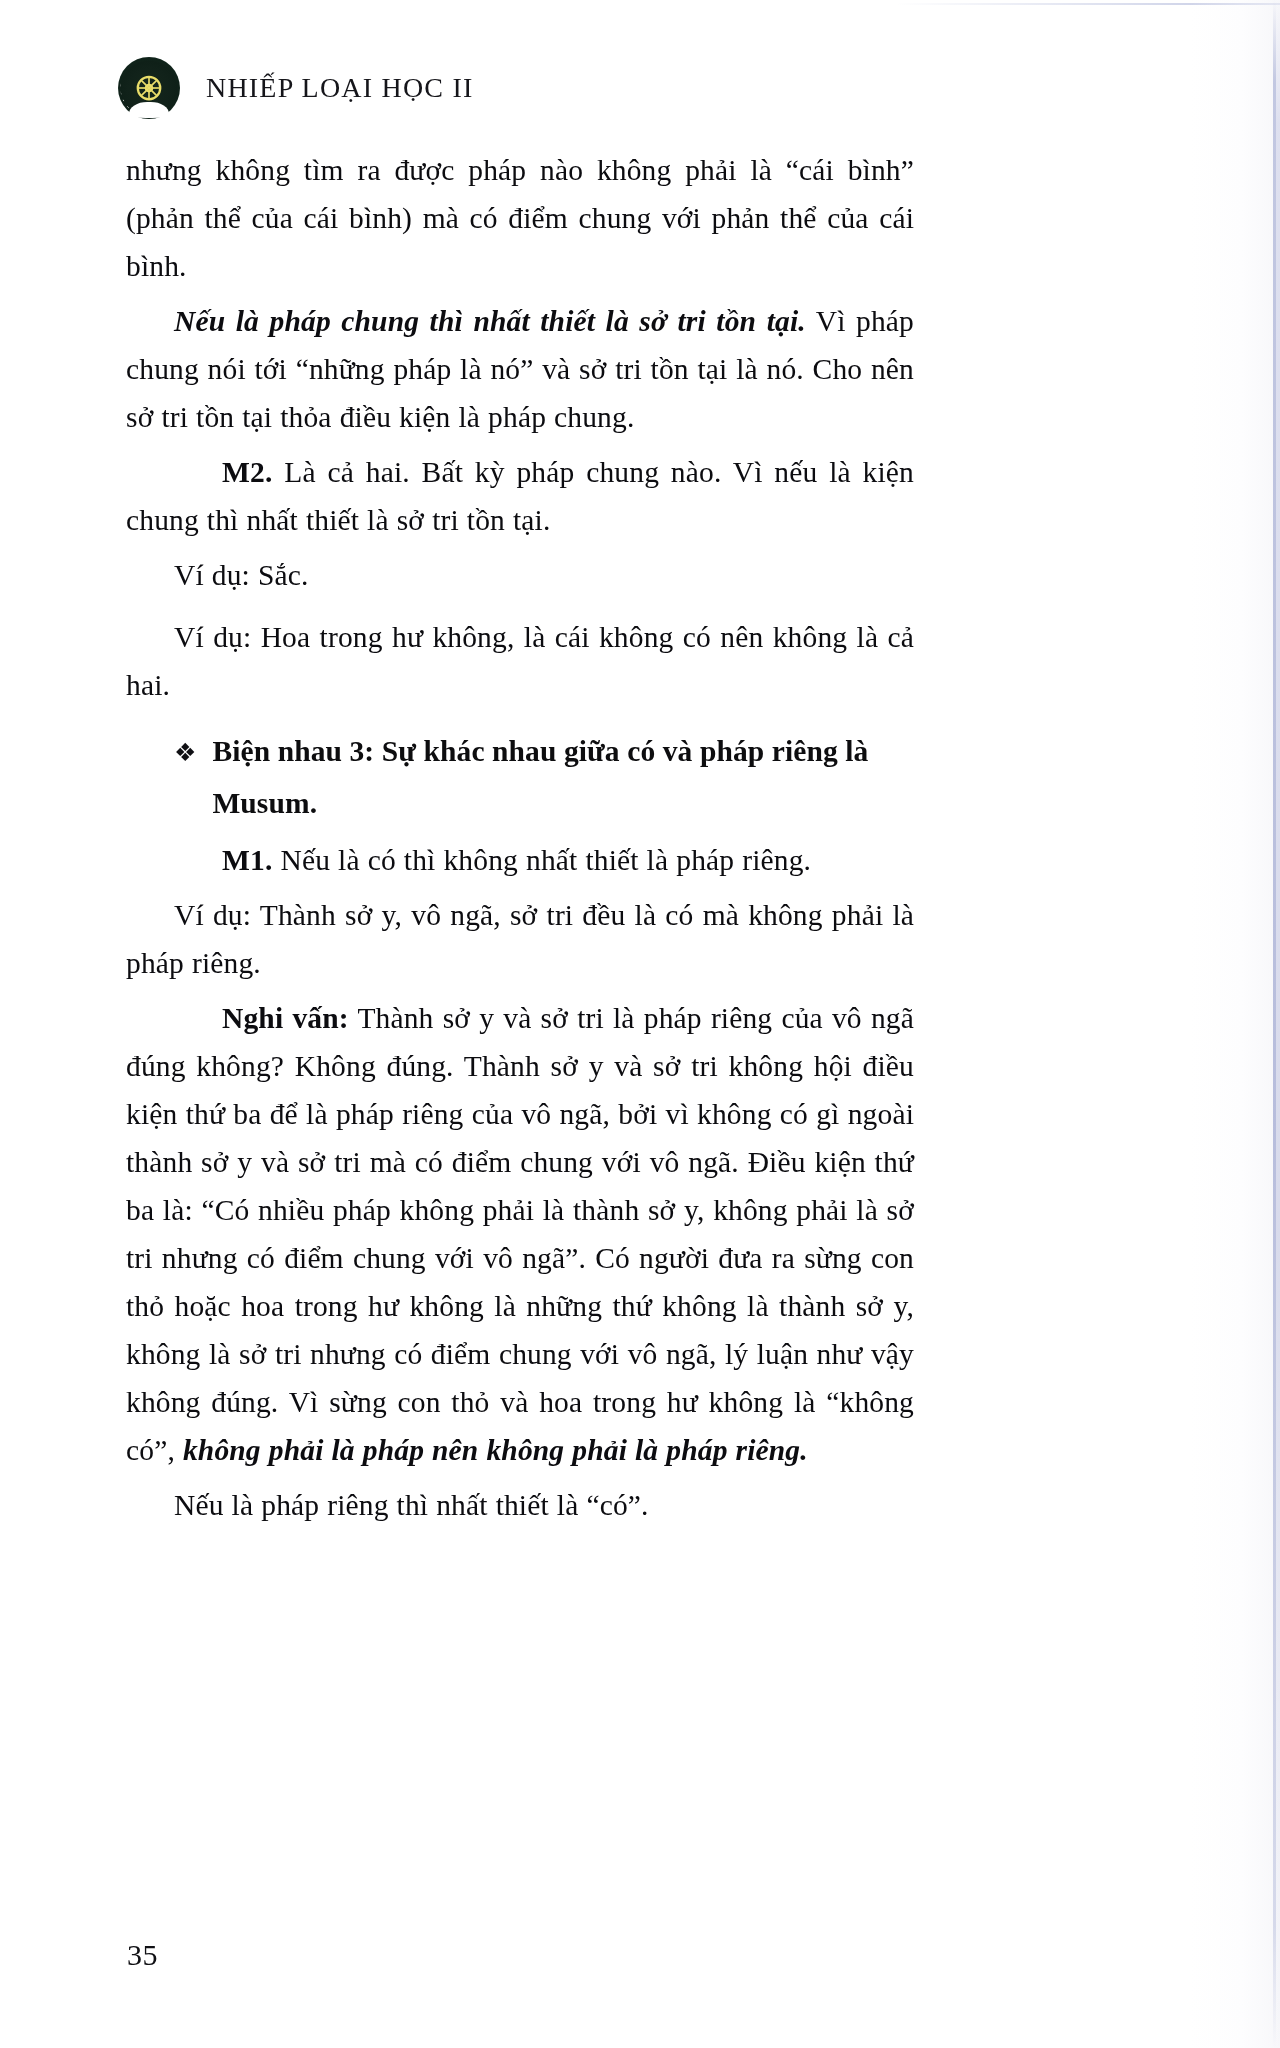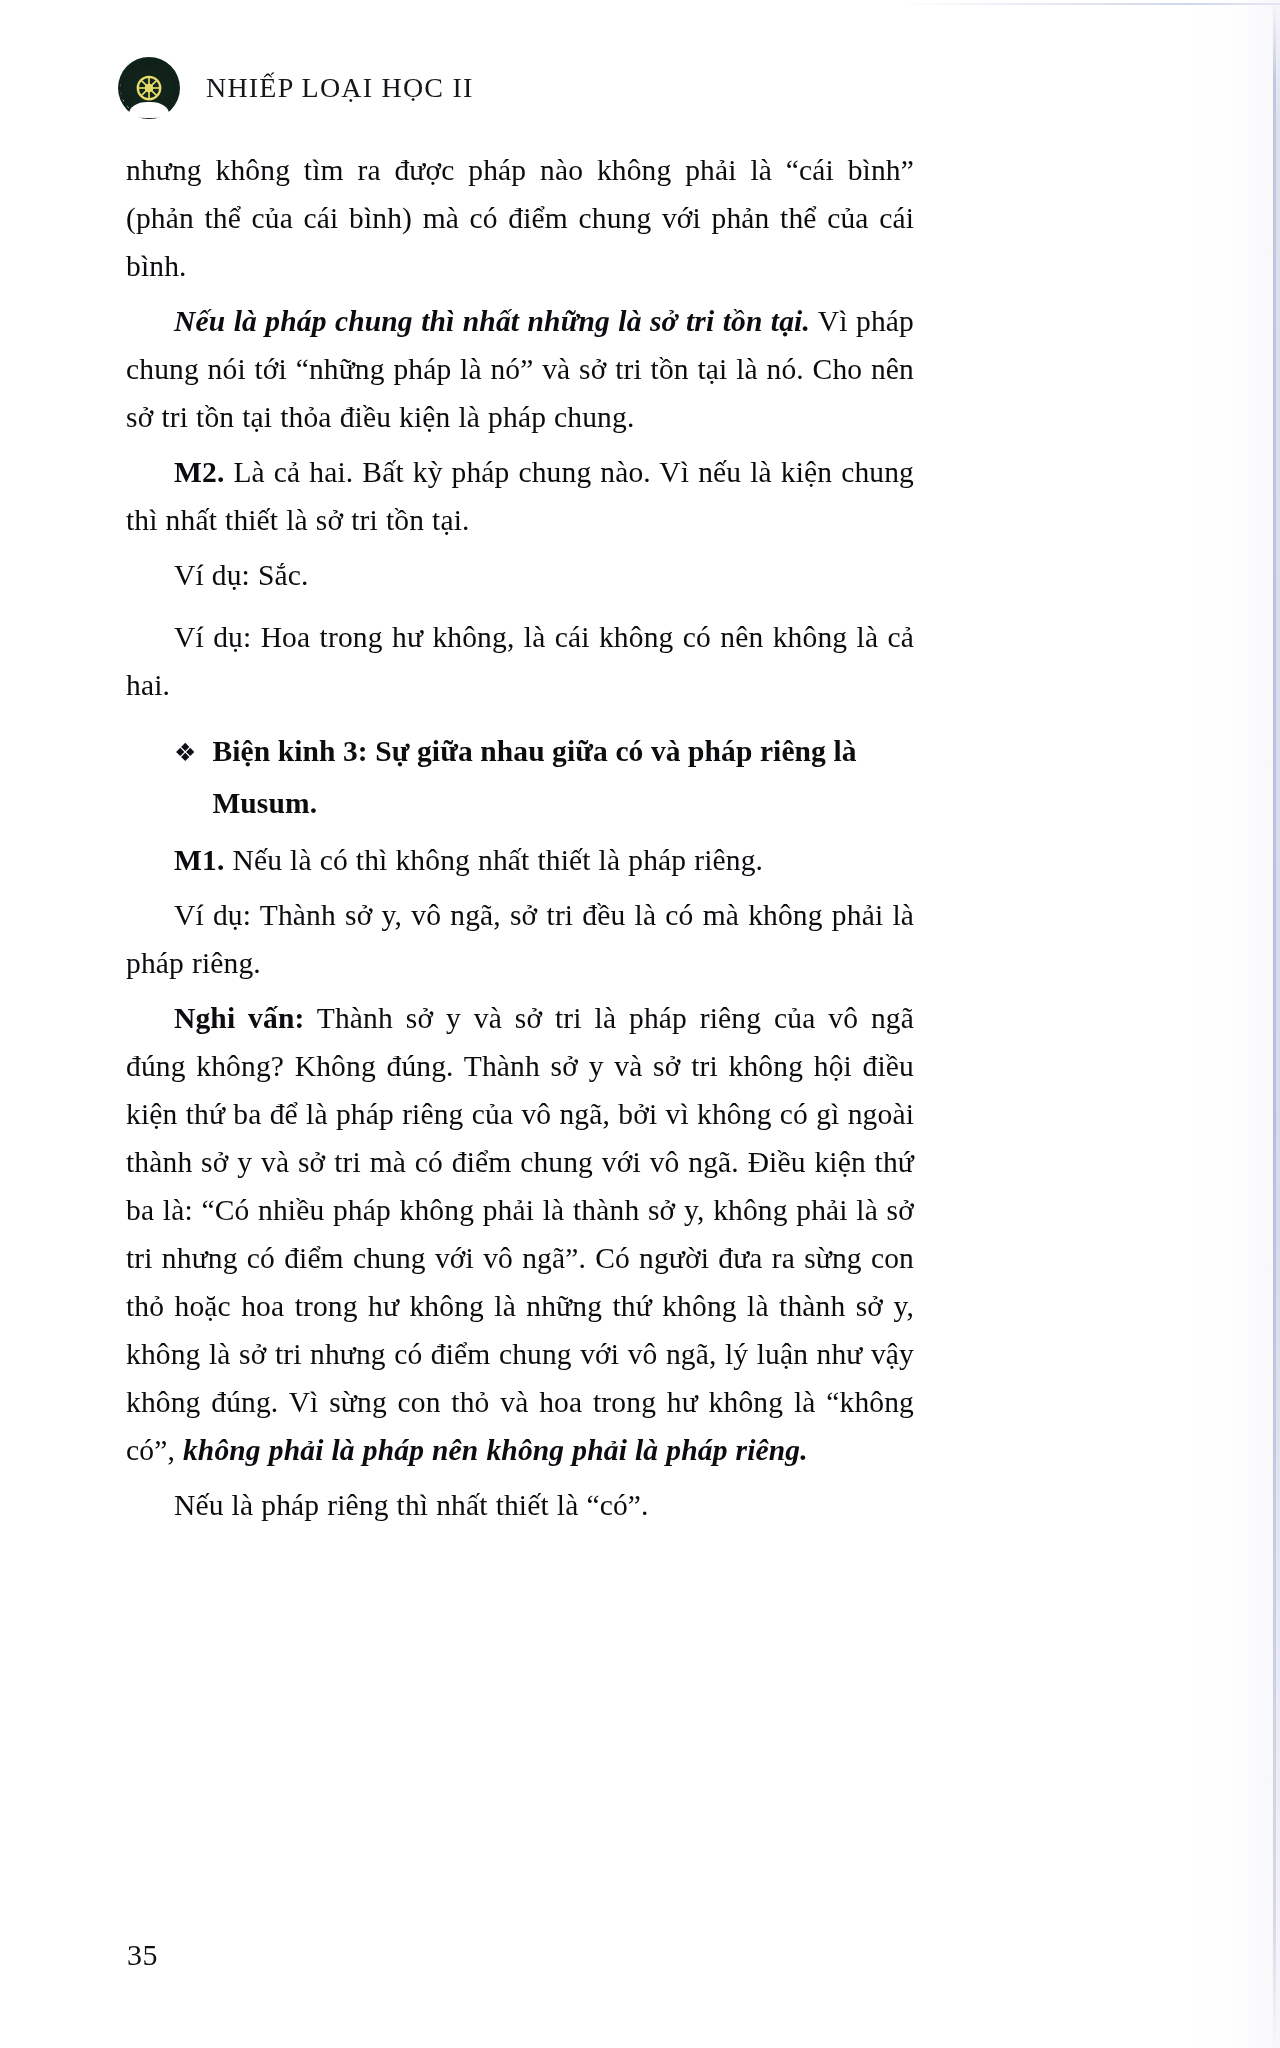--- a/index.html
+++ b/index.html
@@ -169,21 +169,21 @@
     text-justify: inter-word;
     letter-spacing: 0.15px;
     word-spacing: 0.5px;
     color: #0c0c10;
   }
   p.indent { text-indent: 48px; }
   p.noindent { text-indent: 0; }
   .gap-sm { height: 7px; }
   .gap-lg { height: 16px; }
 
-  b.bold { font-weight: bold; }
+  b.bold { font-weight: bold; margin-left: 48px; }
   .bi { font-weight: bold; font-style: italic; }
 
   
   .bullet-row {
     display: flex;
     align-items: baseline;
     gap: 16px;
     padding-left: 48px;
     font-size: 29.5px;
     line-height: 52px;
@@ -241,21 +241,21 @@
 
   <div class="body-col">
 
     <p class="para noindent">
       <span>nhưng không tìm ra được pháp nào không phải là “cái bình” (phản thể của cái bình) mà có điểm chung với phản thể của cái bình.</span>
     </p>
 
     <div class="gap-sm"></div>
 
     <p class="para indent">
-      <b class="bi">Nếu là pháp chung thì nhất những là sở tri tồn tại.</b><span> Vì pháp chung nói tới “những pháp là nó” và sở tri tồn tại là nó. Cho nên sở tri tồn tại thỏa điều kiện là pháp chung.</span>
+      <b class="bi">Nếu là pháp chung thì nhất thiết là sở tri tồn tại.</b><span> Vì pháp chung nói tới “những pháp là nó” và sở tri tồn tại là nó. Cho nên sở tri tồn tại thỏa điều kiện là pháp chung.</span>
     </p>
 
     <div class="gap-sm"></div>
 
     <p class="para indent">
       <b class="bold">M2.</b><span> Là cả hai. Bất kỳ pháp chung nào. Vì nếu là kiện chung thì nhất thiết là sở tri tồn tại.</span>
     </p>
 
     <div class="gap-sm"></div>
 
@@ -269,21 +269,21 @@
     <div class="gap-sm"></div>
 
     <p class="para indent">
       <span>Ví dụ: Hoa trong hư không, là cái không có nên không là cả hai.</span>
     </p>
 
     <div class="gap-lg"></div>
 
     <div class="bullet-row">
       <span class="bullet-mark">❖</span>
-      <span class="bullet-text">Biện kinh 3: Sự giữa nhau giữa có và pháp riêng là Musum.</span>
+      <span class="bullet-text">Biện nhau 3: Sự khác nhau giữa có và pháp riêng là Musum.</span>
     </div>
 
     <div class="gap-sm"></div>
 
     <p class="para indent">
       <b class="bold">M1.</b><span> Nếu là có thì không nhất thiết là pháp riêng.</span>
     </p>
 
     <div class="gap-sm"></div>
 

